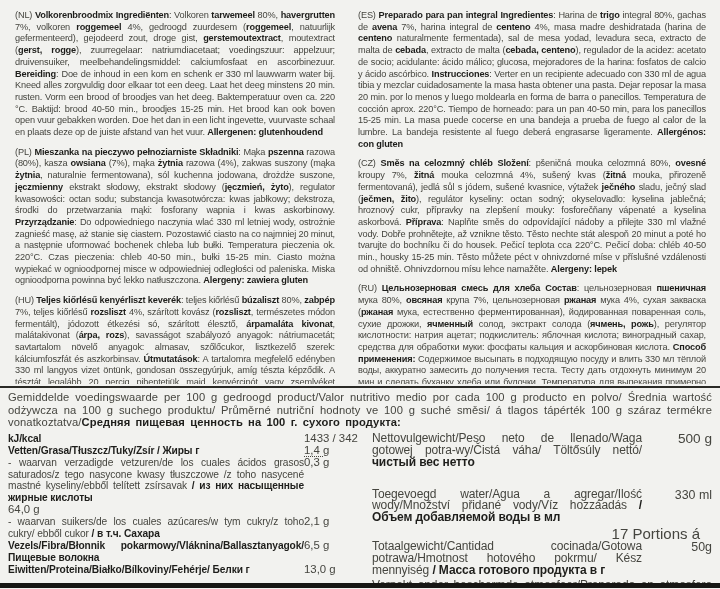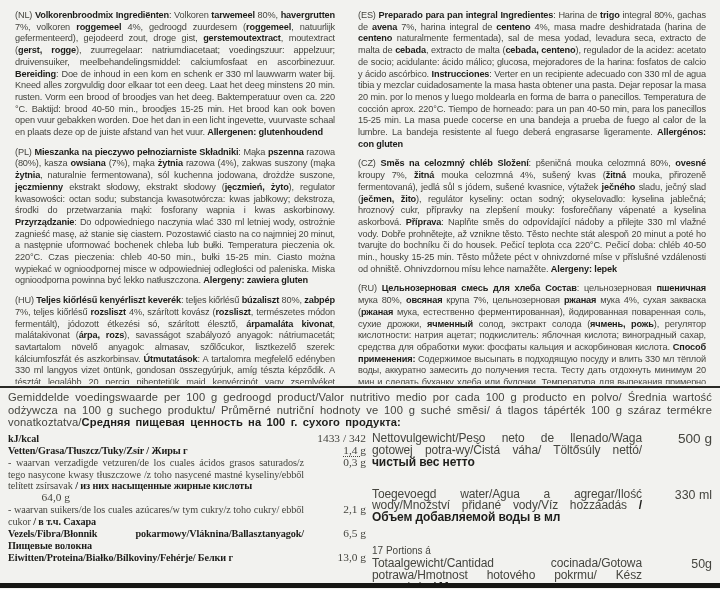--- a/index.html
+++ b/index.html
@@ -17,31 +17,31 @@
   p.ing{margin:8px;text-align:justify;}
   .b{font-weight:bold;color:var(--ink-bold);}
 
   
   .nutrition{position:absolute;top:386px;left:0;right:0;bottom:6px;border-top:2px solid var(--rule);padding:3px 8px 0 8px;overflow:hidden;}
   .nutri-heading{margin:0 0 4px 0;font-size:11.2px;line-height:12.6px;text-align:justify;word-spacing:2px;letter-spacing:0.1px;}
   .nutri-cols{display:flex;align-items:flex-start;}
   .n-left{width:358px;flex:none;}
   .n-right{flex:1;padding-left:6px;}
 
-  .nrow{display:flex;align-items:flex-start;font-family:Liberation Serif, serif;}
+  .nrow{display:flex;align-items:flex-start;}
   .nlabel{flex:1;font-size:10.2px;line-height:11.9px;text-align:justify;letter-spacing:-0.1px;}
-  .nvalue{width:62px;flex:none;text-align:right;font-size:11.4px;line-height:11.9px;white-space:nowrap;}
+  .nvalue{width:62px;flex:none;font-size:11.4px;line-height:11.9px;white-space:nowrap;}
   .nvalue.dotted{text-decoration:underline dotted 1px;text-underline-offset:2px;}
 
   .prow{display:flex;align-items:flex-start;}
   .plabel{flex:1;font-size:12px;line-height:11.9px;text-align:justify;letter-spacing:-0.1px;}
   .pvalue{width:70px;flex:none;text-align:right;font-size:12.4px;line-height:12.4px;white-space:nowrap;}
   .pvalue.big{font-size:13.6px;}
   .prow.gap-water{margin-top:20px;}
-  .prow-note{text-align:left;font-size:10px;line-height:11px;margin-top:21px;padding-right:12px;}
+  .prow-note{text-align:right;font-size:15px;line-height:11px;margin-top:4px;padding-right:12px;}
   .prow.gap-total{margin-top:2px;}
   .prow.gap-pack{margin-top:3px;}
 
   .bottom-bar{position:absolute;left:0;bottom:1px;width:720px;height:5px;background:var(--bar);}
 </style>
 </head>
 <body>
 
 <div class="sheet">
 

